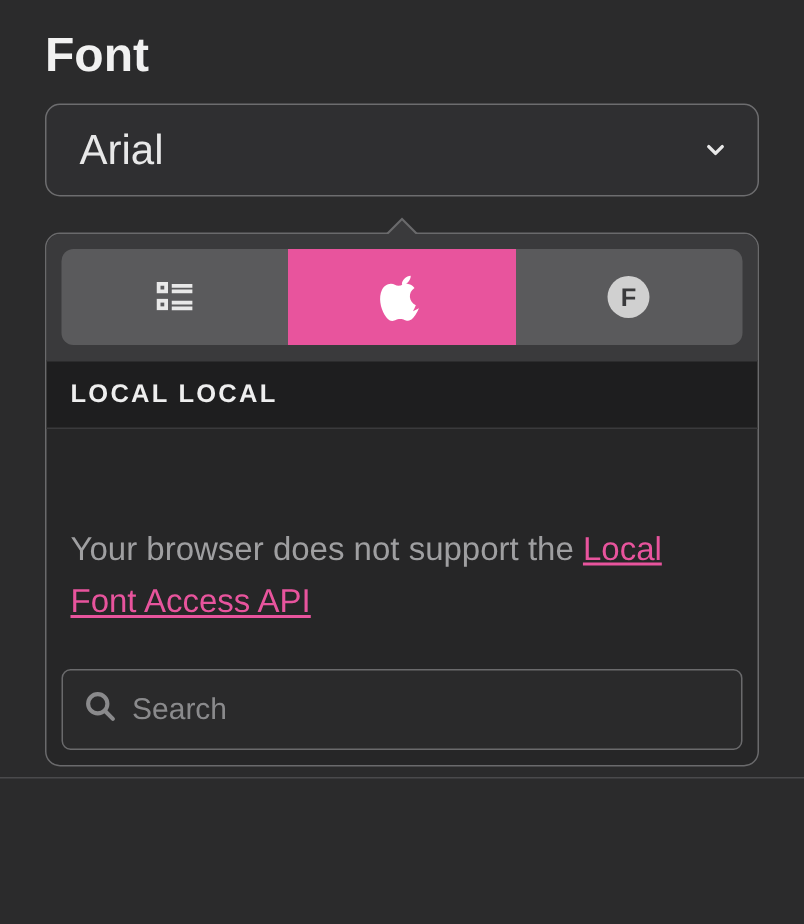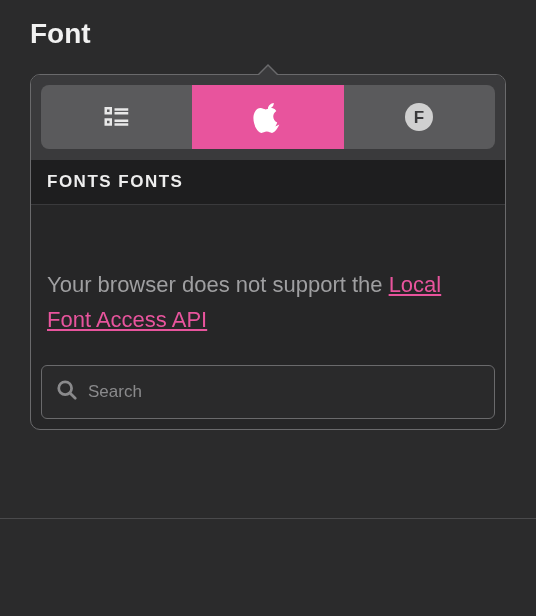--- a/index.html
+++ b/index.html
@@ -8,21 +8,21 @@
     height: 616px;
     background: #2b2b2c;
     font-family: -apple-system, BlinkMacSystemFont, "Segoe UI", Arial, sans-serif;
     color: #e8e8e8;
     overflow: hidden;
   }
   .panel {
     padding: 18px 30px 0 30px;
   }
   .section-title {
-    font-size: 28px;
+    font-size: 32px;
     font-weight: 700;
     color: #f1f1f1;
     margin-bottom: 14px;
   }
   .field-label {
     font-size: 18px;
     font-weight: 700;
     color: #ececec;
     margin-bottom: 10px;
   }
@@ -146,40 +146,50 @@
     background: #2a2a2b;
     padding: 0 14px;
     gap: 10px;
   }
   .search input {
     flex: 1;
     background: transparent;
     border: none;
     outline: none;
     color: #84cc16;
-    font-size: 17px;
+    font-size: 20px;
   }
   .search input::placeholder {
     color: #8a8a8c;
   }
   .search svg { color: #8a8a8c; flex-shrink: 0; }
   .hr {
     position: absolute;
     left: 0;
     right: 0;
     top: 518px;
     border-top: 1px solid #4a4a4c;
   }
 </style>
 </head>
 <body>
 
 <div class="panel">
   <div class="section-title">Font</div>
 
+  <div class="select-wrap">
+    <div class="select">
+      <span>Arial</span>
+    </div>
+    <span class="chev">
+      <svg viewBox="0 0 24 24" width="18" height="18" fill="none" stroke="currentColor" stroke-width="3" stroke-linecap="round" stroke-linejoin="round">
+          <polyline points="6 9 12 15 18 9"></polyline>
+        </svg>
+    </span>
+  </div>
 
   <div class="popover-wrap">
     <div class="popover-arrow"></div>
     <div class="popover">
 
       <div class="seg-wrap">
         <div class="segmented">
           <div class="seg">
             <span>
               <svg width="30" height="30" viewBox="0 0 24 24" fill="none" stroke="currentColor" stroke-width="2">
@@ -204,21 +214,21 @@
               <svg width="32" height="32" viewBox="0 0 32 32">
                 <circle cx="16" cy="16" r="14" fill="#d0d0d0"></circle>
                 <text x="16" y="22" text-anchor="middle" font-family="Arial" font-size="17" font-weight="700" fill="#3a3a3c">F</text>
               </svg>
             </span>
           </div>
         </div>
       </div>
 
       <div class="subheader">
-        <span class="subheader-text">FONTS FONTS</span>
+        <span class="subheader-text">LOCAL LOCAL</span>
       </div>
 
       <div class="body">
         <p class="msg">
           <span>Your browser does not support the </span>
           <a class="link">Local Font Access API</a>
         </p>
       </div>
 
       <div class="search-wrap">

